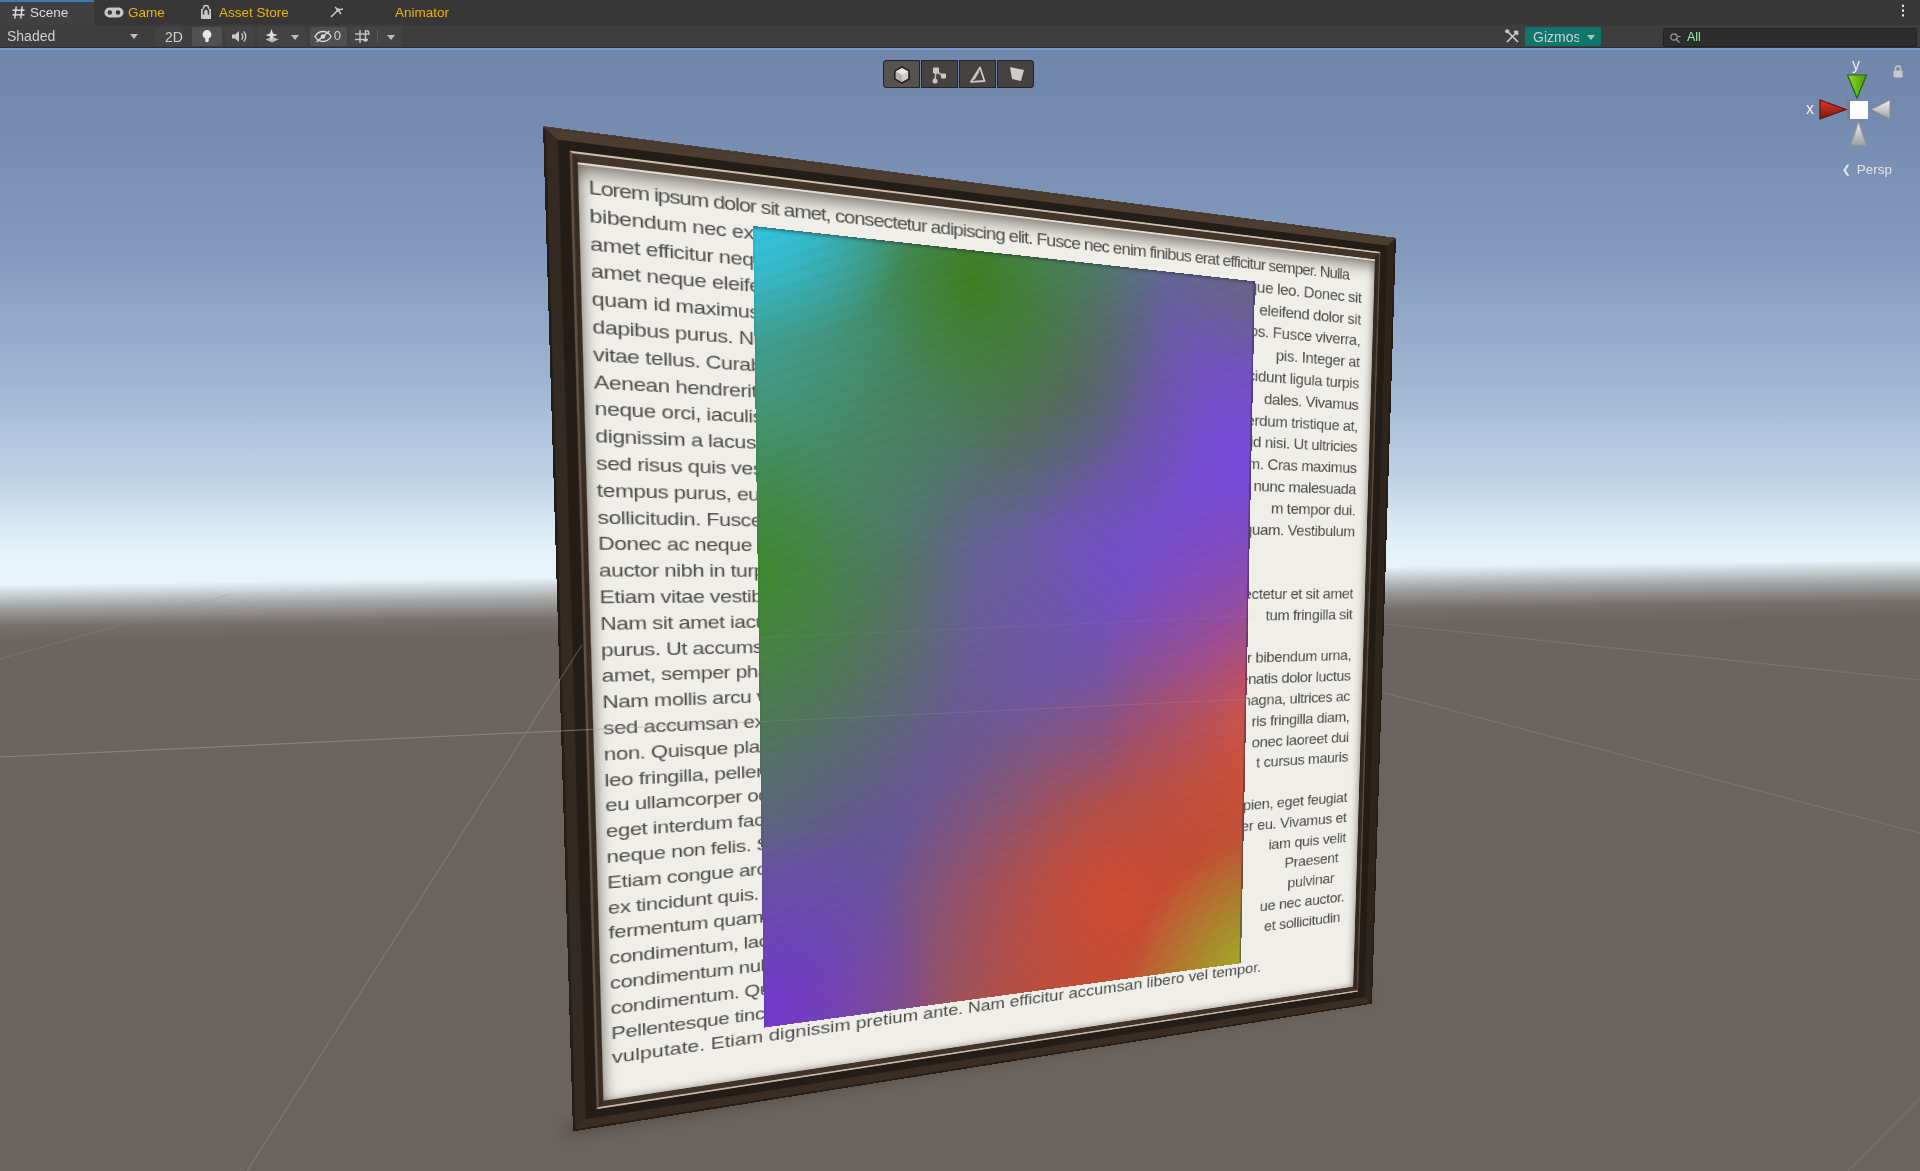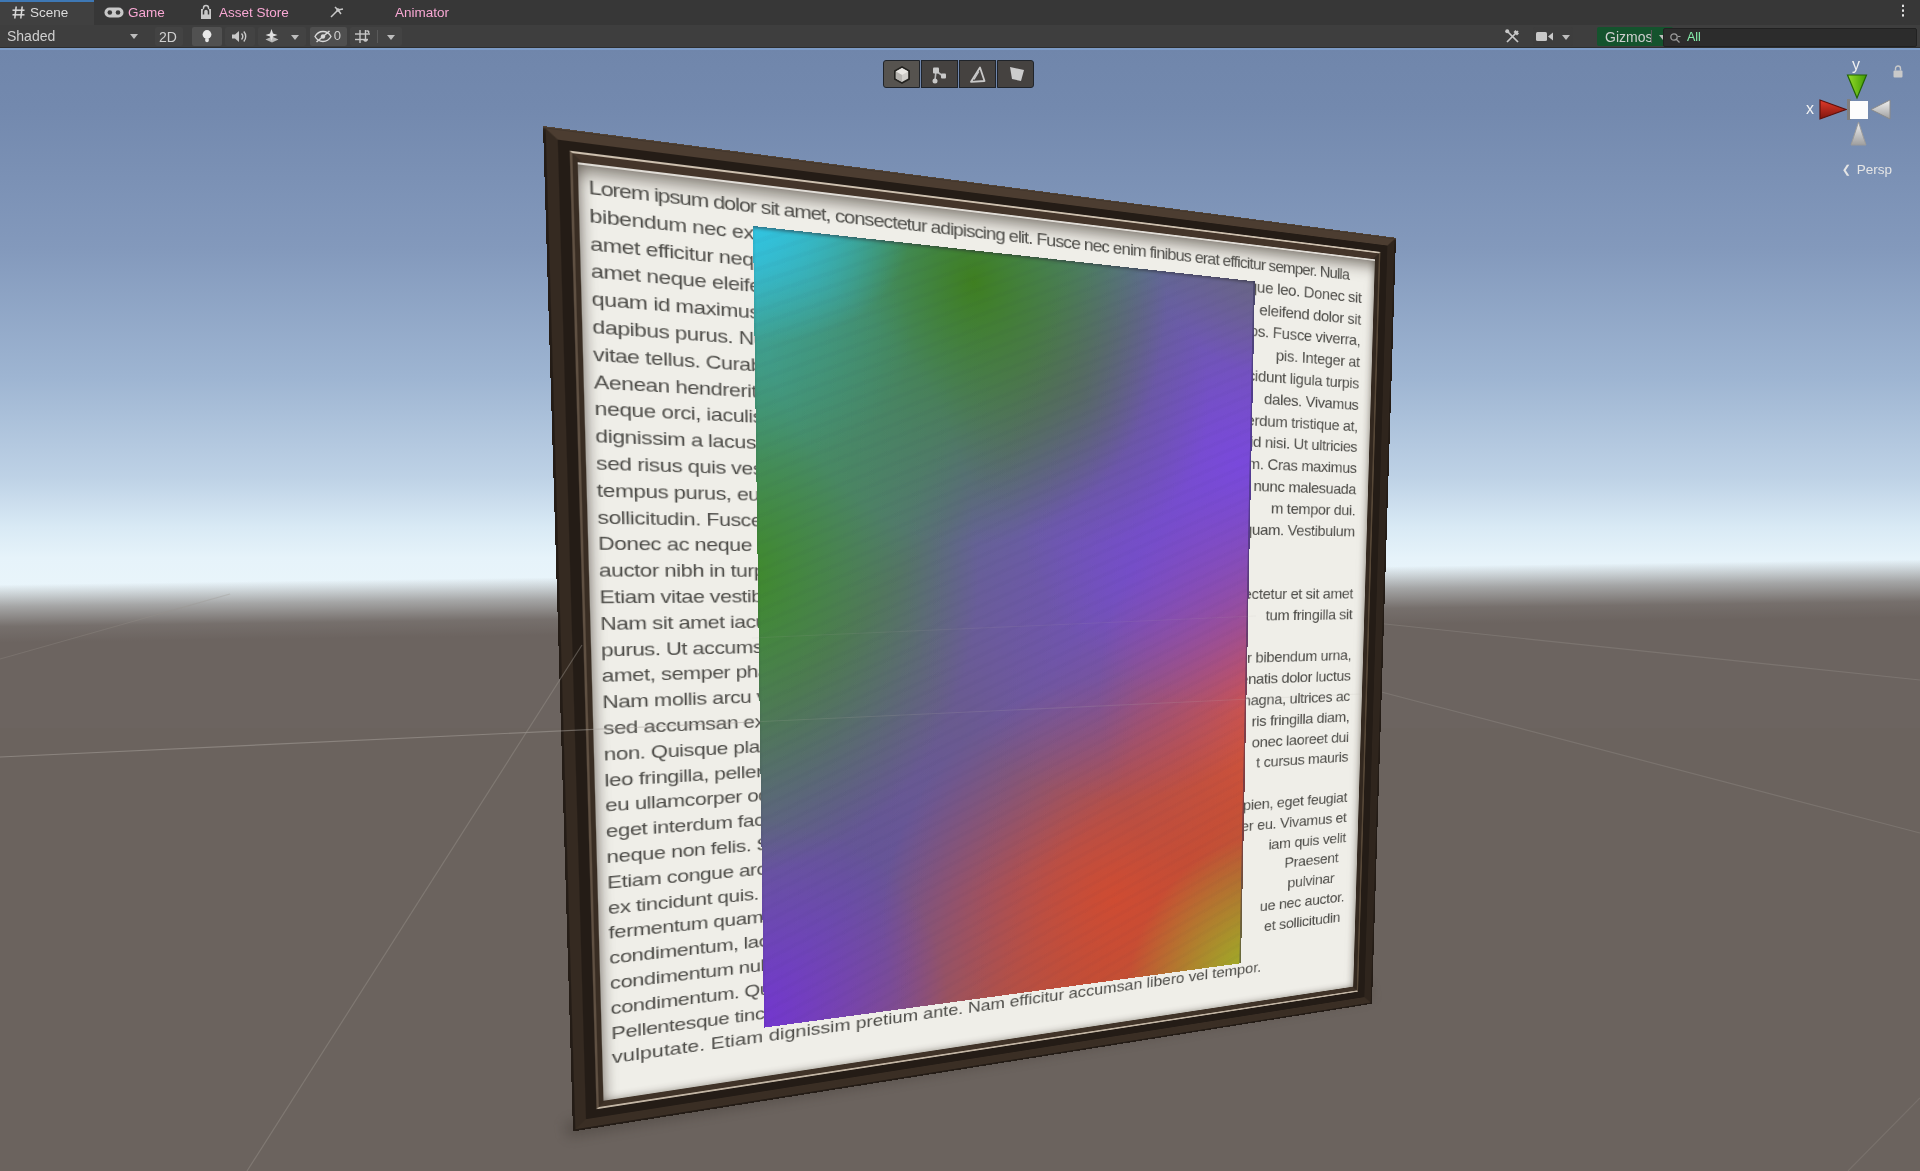--- a/index.html
+++ b/index.html
@@ -1,18 +1,18 @@
 <!DOCTYPE html>
 <html><head><meta charset="utf-8">
 <style>
 html,body{margin:0;padding:0;}
 body{width:1920px;height:1171px;overflow:hidden;background:#373737;font-family:"Liberation Sans",sans-serif;position:relative;}
 #tabbar{position:absolute;left:0;top:0;width:1920px;height:25px;background:#373737;}
 #tabactive{position:absolute;left:0;top:0;width:94px;height:25px;background:#404040;border-top:2px solid #3e78b5;box-sizing:border-box;}
-.tab{position:absolute;top:0;height:25px;line-height:26px;color:#f9a8d4;font-size:13.5px;}
+.tab{position:absolute;top:0;height:25px;line-height:26px;color:#eab308;font-size:13.5px;}
 #menu3{position:absolute;right:10px;top:2px;color:#e6e6e6;font-size:14px;font-weight:bold;}
 #toolbar{position:absolute;left:0;top:25px;width:1920px;height:23px;background:#3e3e3e;border-bottom:1px solid #2e2e2e;box-sizing:border-box;}
 .tbtn{position:absolute;top:2px;height:19px;background:#434343;border-radius:2px;}
 .tbtxt{color:#cfcfcf;font-size:14px;line-height:20px;}
 #vptopline{position:absolute;left:0;top:48px;width:1920px;height:2px;background:#7d9cc7;z-index:5;}
 #viewport{position:absolute;left:0;top:48px;width:1920px;height:1123px;overflow:hidden;}
 #sky{position:absolute;left:0;top:0;width:1920px;height:1123px;
  background:linear-gradient(to bottom,#7086ab 0px,#7389ae 60px,#8399bc 200px,#9eb5d2 330px,#bed2e6 430px,#d9eaf5 480px,#e6f3fa 510px,#ebf6fb 560px,#ebf6fb 1123px);}
 #ground{position:absolute;left:-60px;top:524px;width:2040px;height:720px;transform:rotate(-0.75deg);background:linear-gradient(to bottom,rgba(108,100,96,0) 0,rgba(108,100,96,.55) 22px,rgba(108,100,96,.92) 42px,#6c6460 58px);}
 #ground3{position:absolute;left:0;top:680px;width:1920px;height:443px;background:#6b635e;}
@@ -101,21 +101,21 @@
         <line x1="0.5" y1="8.8" x2="12.5" y2="8.8"></line>
       </g>
     </svg>
  <span class="tab" style="left:30px;color:#dcdcdc;">Scene</span>
  <span id="menu3">⋮</span>
 </div>
 <div id="toolbar">
  <span class="tbtxt" style="position:absolute;left:7px;top:1px;">Shaded</span>
  <span style="position:absolute;left:130px;top:9px;width:0;height:0;border-left:4.5px solid transparent;border-right:4.5px solid transparent;border-top:5.5px solid #bdbdbd;"></span>
  <div class="tbtn" style="left:155px;width:28px;">
-      <span class="tbtxt" style="position:absolute;left:4px;top:0px;">2D</span>
+      <span class="tbtxt" style="position:absolute;left:10px;top:0px;">2D</span>
     </div>
  <div class="tbtn" style="left:192px;width:30px;background:#515151;">
   <svg class="ico" style="left:8px;top:2px;" width="14" height="15" viewBox="0 0 14 15">
         <circle cx="7" cy="5.5" r="4.4" fill="#e8e8e8"></circle>
         <path d="M5.2 9.5 h3.6 v2 a1.8 1.8 0 0 1 -3.6 0 z" fill="#e8e8e8"></path>
       </svg>
  </div>
  <div class="tbtn" style="left:225px;width:30px;">
   <svg class="ico" style="left:7px;top:3px;" width="16" height="13" viewBox="0 0 16 13">
         <path d="M0 4.5 h3 L7 1 v11 L3 8.5 h-3 z" fill="#c8c8c8"></path>
@@ -159,21 +159,21 @@
       <circle cx="3.2" cy="2.2" r="2" fill="#c8c8c8"></circle>
       <path d="M11.5 1 l3.5 3.5 -2 2 -3.5 -3.5 z" fill="#c8c8c8"></path>
     </svg>
  <div class="tbtn" style="left:1533px;width:40px;background:#3d3d3d;">
   <svg class="ico" style="left:3px;top:4px;" width="17" height="11" viewBox="0 0 17 11">
         <rect x="0" y="1" width="11" height="9" rx="1.5" fill="#c8c8c8"></rect>
         <path d="M12 5.5 L17 1.5 v8 z" fill="#c8c8c8"></path>
       </svg>
   <span style="position:absolute;right:3px;top:8px;width:0;height:0;border-left:4px solid transparent;border-right:4px solid transparent;border-top:5px solid #bdbdbd;"></span>
  </div>
- <div class="tbtn" style="left:1597px;width:76px;background:#14532d;text-align:center;">
+ <div class="tbtn" style="left:1525px;width:76px;background:#0f766e;text-align:center;">
   <span class="tbtxt" style="position:absolute;left:8px;top:0px;">Gizmos</span>
   <span style="position:absolute;right:21px;top:3px;width:1px;height:13px;background:#5a5a5a;"></span>
   <span style="position:absolute;right:6px;top:8px;width:0;height:0;border-left:4px solid transparent;border-right:4px solid transparent;border-top:5px solid #bdbdbd;"></span>
  </div>
  <div style="position:absolute;left:1663px;top:3px;width:252px;height:17px;background:#2c2c2c;border:1px solid #212121;border-radius:2px;">
   <svg class="ico" style="left:5px;top:3px;" width="12" height="12" viewBox="0 0 12 12">
         <circle cx="5" cy="5" r="3.2" fill="none" stroke="#9a9a9a" stroke-width="1.3"></circle>
         <line x1="7.5" y1="7.5" x2="10.5" y2="10.5" stroke="#9a9a9a" stroke-width="1.3"></line>
         <path d="M9 4.5 l2.5 0" stroke="#9a9a9a" stroke-width="1.1"></path>
       </svg>

